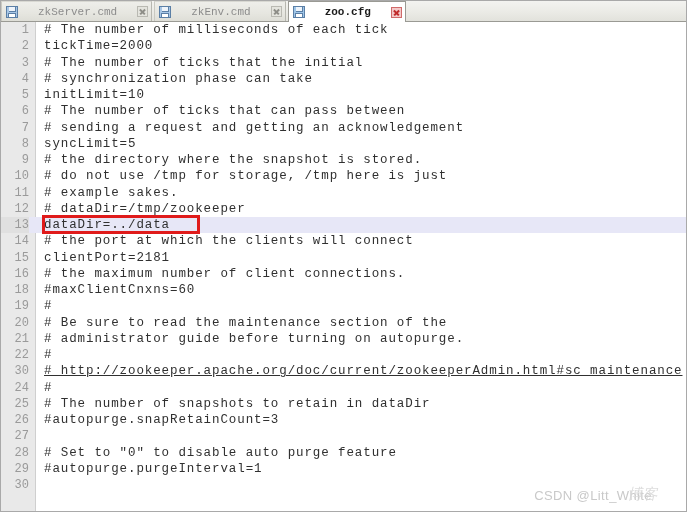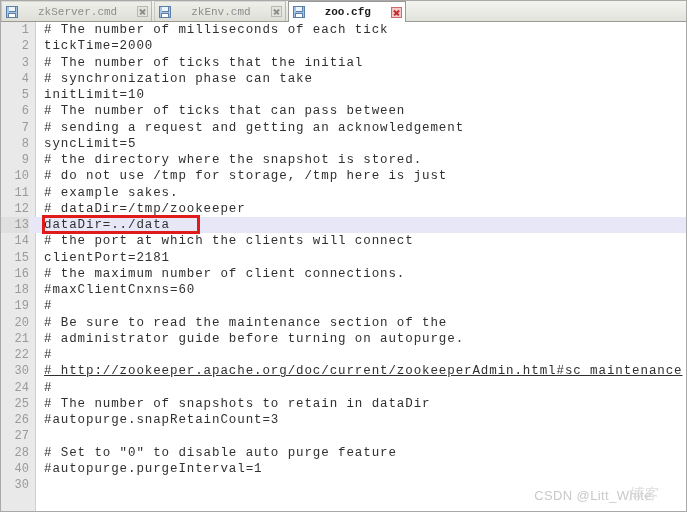--- a/index.html
+++ b/index.html
@@ -363,21 +363,21 @@
           <span class="linetext">#autopurge.snapRetainCount=3</span>
         </div>
         <div class="row">
           <span class="lineno">27</span>
         </div>
         <div class="row">
           <span class="lineno">28</span>
           <span class="linetext"># Set to "0" to disable auto purge feature</span>
         </div>
         <div class="row">
-          <span class="lineno">40</span>
+          <span class="lineno">29</span>
           <span class="linetext">#autopurge.purgeInterval=1</span>
         </div>
         <div class="row">
           <span class="lineno">30</span>
           <span class="linetext"></span>
         </div>
       </div>
     <div class="annot-box"></div>
   </div>
 

